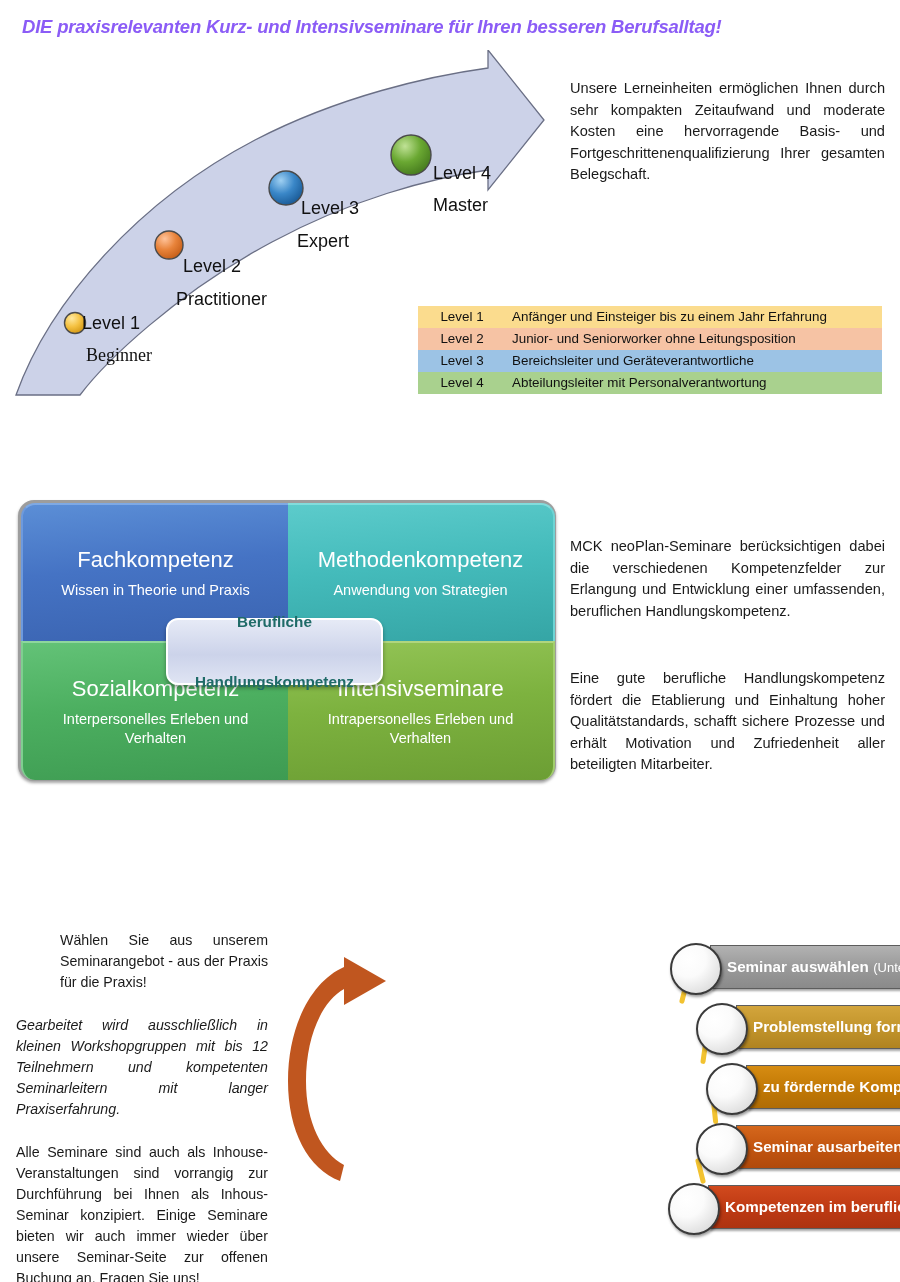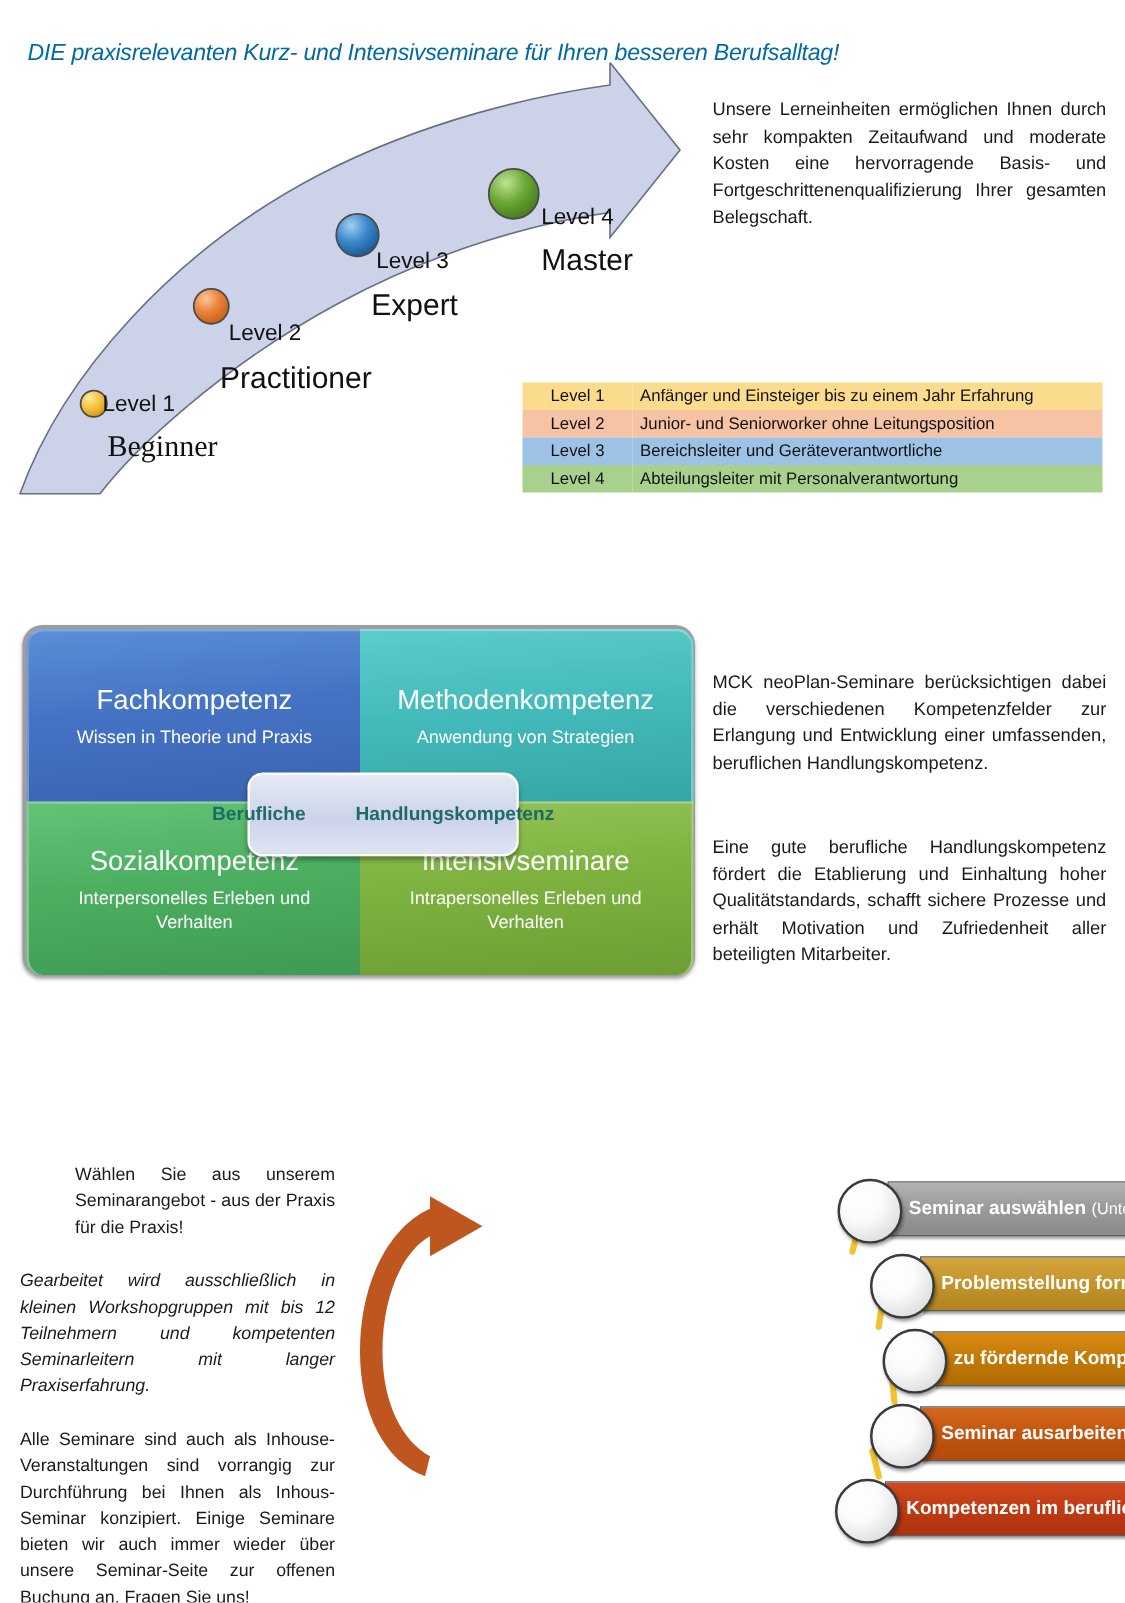--- a/index.html
+++ b/index.html
@@ -5,31 +5,31 @@
   html,body{margin:0;padding:0;background:#ffffff;}
   body{
     width:900px;height:1282px;position:relative;overflow:hidden;
     font-family:"Liberation Sans","DejaVu Sans",sans-serif;
     color:#111;
   }
   .abs{position:absolute;}
 
   
   #headline{
-    left:22px;top:31px;width:860px;
-    font-size:18.5px;font-weight:normal;font-style:italic;
-    color:#0369a1;letter-spacing:-0.2px;white-space:nowrap;
+    left:22px;top:16px;width:860px;
+    font-size:18.5px;font-weight:bold;font-style:italic;
+    color:#8b5cf6;letter-spacing:-0.2px;white-space:nowrap;
   }
 
   
   #sec1{left:0;top:50px;width:900px;height:360px;}
   #arrowSvg{position:absolute;left:10px;top:0;}
 
   .lvlLab{position:absolute;font-size:18px;color:#111;white-space:nowrap;}
-  .lvlSub{position:absolute;font-size:24px;color:#111;white-space:nowrap;}
+  .lvlSub{position:absolute;font-size:18px;color:#111;white-space:nowrap;}
 
   
   .para{
     position:absolute;font-size:14.6px;line-height:21.5px;color:#1a1a1a;
     text-align:justify;text-justify:inter-word;
   }
   .para p{margin:0 0 18px 0;}
   .para p:last-child{margin-bottom:0;}
 
   
@@ -56,25 +56,25 @@
   #q2{left:270px;top:3px;border-radius:0 14px 0 0;
       background:linear-gradient(175deg,#5ccbcb 0%,#44bbbb 45%,#35a5a5 100%);
       border-top:2px solid #82dcdc;border-right:2px solid #6ed4d4;}
   #q3{left:3px;top:141px;border-radius:0 0 0 14px;
       background:linear-gradient(175deg,#63c277 0%,#4caf60 45%,#3e9b52 100%);
       border-top:2px solid #8ed69d;border-left:2px solid #7fcf90;}
   #q4{left:270px;top:141px;border-radius:0 0 14px 0;
       background:linear-gradient(175deg,#93c456 0%,#7db23f 45%,#6c9e34 100%);
       border-top:2px solid #b0d57e;border-right:2px solid #a2ce6d;}
   #qcenter{
-    position:absolute;left:180px;top:118px;width:213px;height:63px;
+    position:absolute;left:148px;top:118px;width:213px;height:63px;
     background:linear-gradient(180deg,#e6eaf6 0%,#ccd3ea 55%,#dfe4f3 100%);
     border:2px solid #ffffff;border-radius:12px;
     box-shadow:0 3px 4px rgba(0,0,0,.35);
-    display:flex;flex-direction:row;align-items:center;justify-content:center;
+    display:flex;flex-direction:column;align-items:center;justify-content:center;
     color:#1f6b68;font-weight:bold;font-size:15.3px;line-height:20px;text-align:center;gap:40px;
   }
 
   
   #procArrow{position:absolute;left:282px;top:955px;}
   .pRow{position:absolute;height:44px;}
   .pBar{position:absolute;left:52px;height:44px;width:510px;
         border:1.5px solid #5d5d5d;box-sizing:border-box;
         display:flex;align-items:center;
         box-shadow:2px 2px 2px rgba(0,0,0,.35);}

